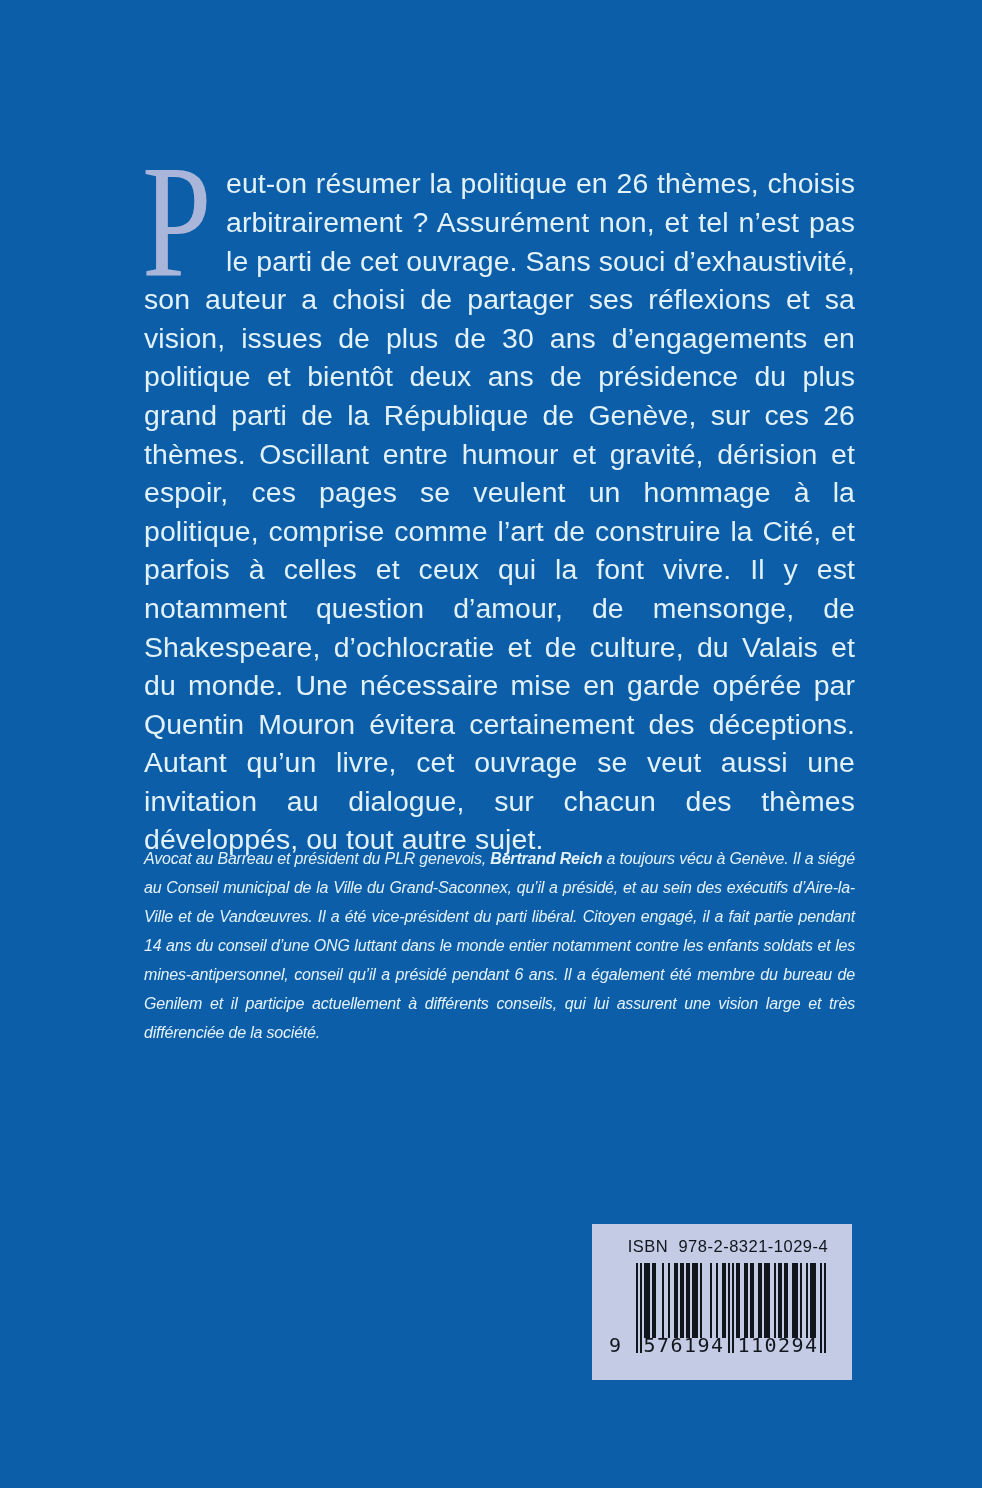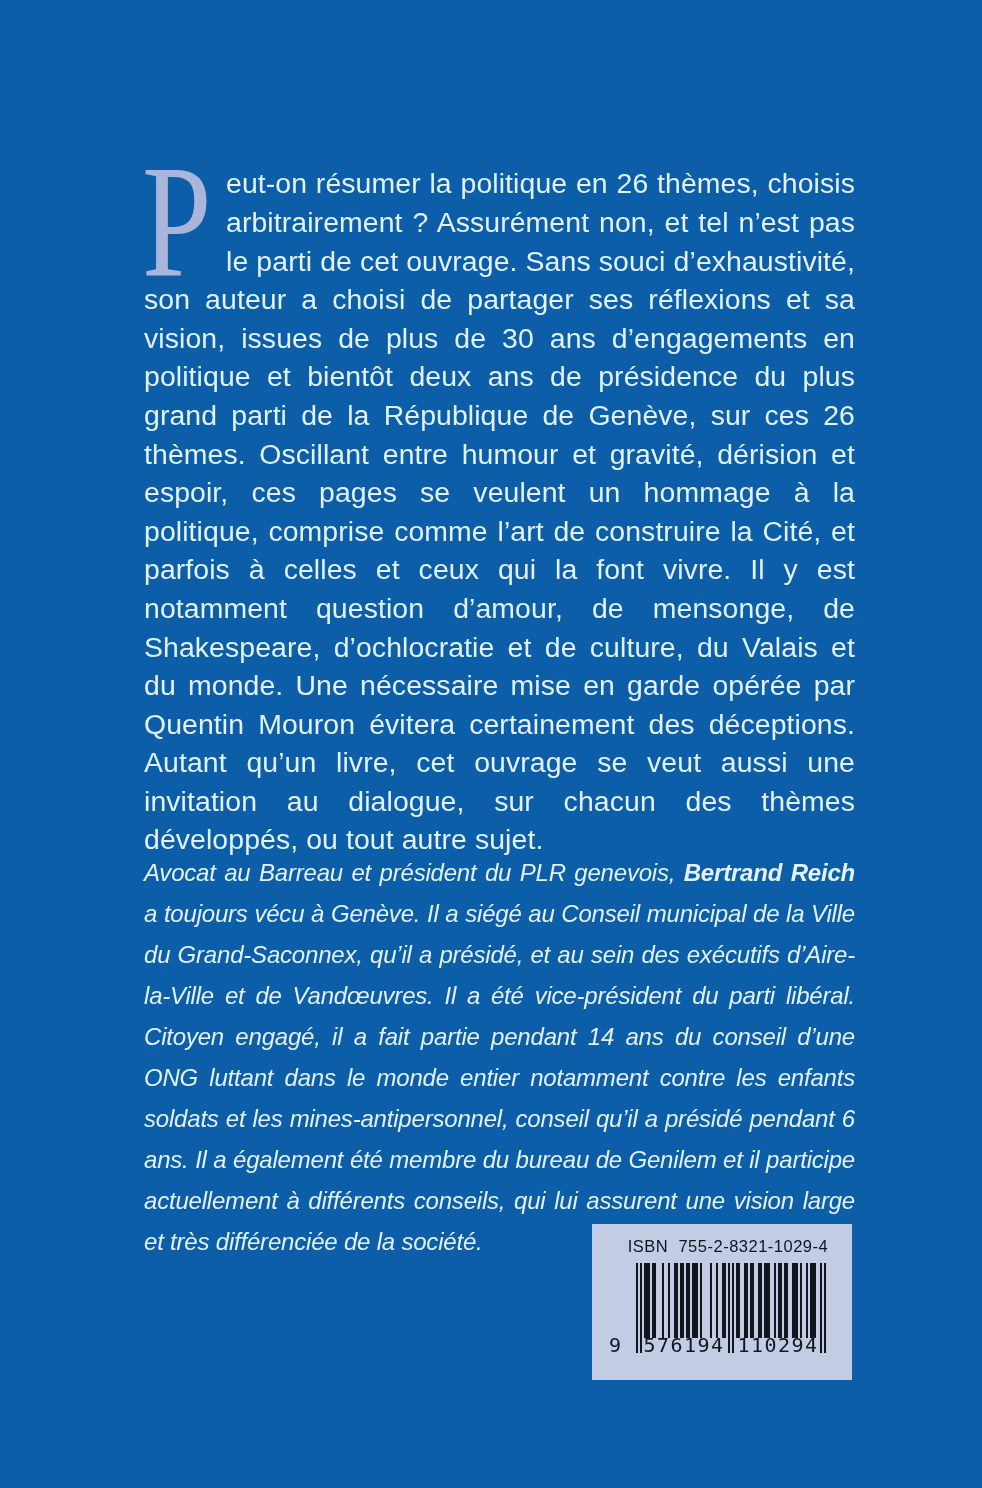--- a/index.html
+++ b/index.html
@@ -31,21 +31,21 @@
     margin:6px 10px 0 -2px;
     font-family:"Liberation Serif",serif;
     font-size:160px;line-height:103px;
     color:var(--dropcap);
     transform:scaleX(0.78);
     transform-origin:left top;
   }
   .bio{
     position:absolute;
     left:144px;top:828px;width:711px;
-    font-size:24px;line-height:41px;
+    font-size:16px;line-height:29px;
     font-style:italic;
     text-align:justify;
     color:var(--text);
     letter-spacing:-0.2px;
   }
   .bio .author{font-weight:bold;}
   .barcode-box{
     position:absolute;
     left:592px;top:1224px;
     width:260px;height:156px;
@@ -79,21 +79,21 @@
 </head>
 <body>
 
 <div>
 
   <p class="blurb"><span class="dropcap">P</span><span>eut-on résumer la politique en 26 thèmes, choisis arbitrairement ? Assurément non, et tel n’est pas le parti de cet ouvrage. Sans souci d’exhaustivité, son auteur a choisi de partager ses réflexions et sa vision, issues de plus de 30 ans d’engagements en politique et bientôt deux ans de présidence du plus grand parti de la République de Genève, sur ces 26 thèmes. Oscillant entre humour et gravité, dérision et espoir, ces pages se veulent un hommage à la politique, comprise comme l’art de construire la Cité, et parfois à celles et ceux qui la font vivre. Il y est notamment question d’amour, de mensonge, de Shakespeare, d’ochlocratie et de culture, du Valais et du monde. Une nécessaire mise en garde opérée par Quentin Mouron évitera certainement des déceptions. Autant qu’un livre, cet ouvrage se veut aussi une invitation au dialogue, sur chacun des thèmes développés, ou tout autre sujet.</span></p>
 
   <p class="bio"><span>Avocat au Barreau et président du PLR genevois, </span><span class="author">Bertrand Reich</span><span> a toujours vécu à Genève. Il a siégé au Conseil municipal de la Ville du Grand-Saconnex, qu’il a présidé, et au sein des exécutifs d’Aire-la-Ville et de Vandœuvres. Il a été vice-président du parti libéral. Citoyen engagé, il a fait partie pendant 14 ans du conseil d’une ONG luttant dans le monde entier notamment contre les enfants soldats et les mines-antipersonnel, conseil qu’il a présidé pendant 6 ans. Il a également été membre du bureau de Genilem et il participe actuellement à différents conseils, qui lui assurent une vision large et très différenciée de la société.</span></p>
 
   <div class="barcode-box">
-    <div class="isbn-label">ISBN  755-2-8321-1029-4</div>
+    <div class="isbn-label">ISBN  978-2-8321-1029-4</div>
     <div class="barcode-wrap">
       <svg width="190" height="90" viewBox="0 0 190 90">
           <rect x="0" y="0" width="2" height="90" fill="#10161c"></rect>
           <rect x="4" y="0" width="2" height="90" fill="#10161c"></rect>
           <rect x="8" y="0" width="2" height="75" fill="#10161c"></rect>
           <rect x="10" y="0" width="2" height="75" fill="#10161c"></rect>
           <rect x="12" y="0" width="2" height="75" fill="#10161c"></rect>
           <rect x="16" y="0" width="2" height="75" fill="#10161c"></rect>
           <rect x="18" y="0" width="2" height="75" fill="#10161c"></rect>
           <rect x="26" y="0" width="2" height="75" fill="#10161c"></rect>

